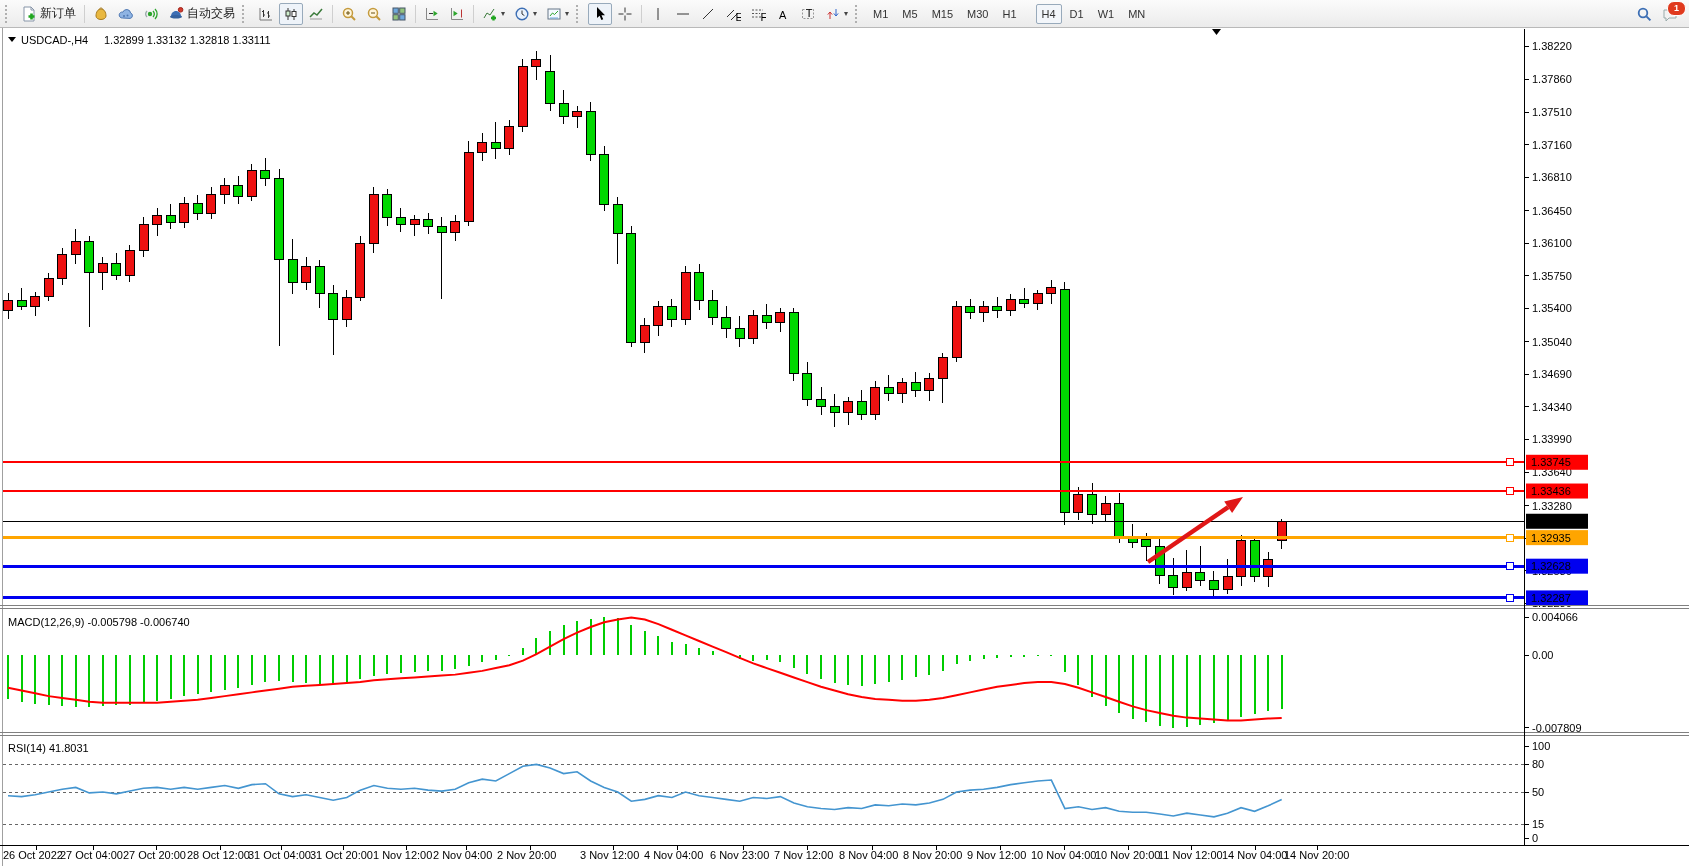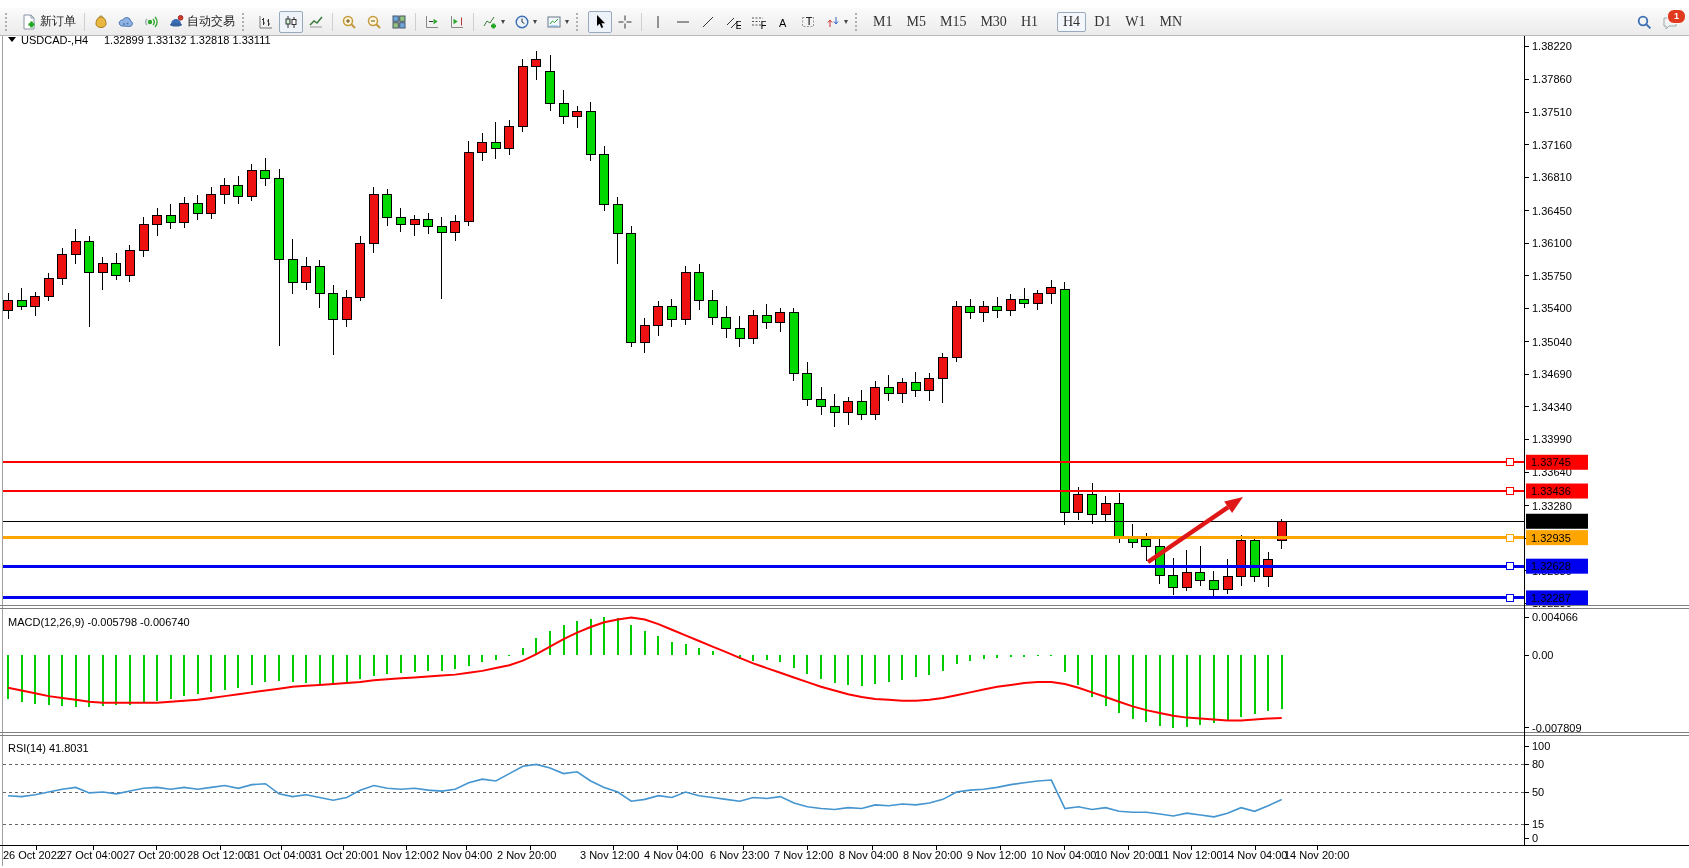--- a/index.html
+++ b/index.html
@@ -3,34 +3,34 @@
 <meta charset="utf-8">
 <style>
   html,body{margin:0;padding:0;}
   body{width:1689px;height:868px;overflow:hidden;background:#fff;
        font-family:"Liberation Sans",sans-serif;-webkit-font-smoothing:antialiased;}
   .app{position:relative;width:1689px;height:868px;background:#fff;}
   svg#chart{position:absolute;left:0;top:0;z-index:1;}
   svg text{font-family:"Liberation Sans",sans-serif;font-size:11px;fill:#000;}
 
   
-  .toolbar{position:absolute;left:0;top:8px;right:0;height:27px;z-index:5;
+  .toolbar{position:absolute;left:0;top:0;right:0;height:27px;z-index:5;
     display:flex;align-items:center;padding:0 3px;gap:1px;
     background:linear-gradient(#fbfbfb,#ebebeb);border-bottom:1px solid #b9b9b9;}
   .tb-btn{height:22px;min-width:24px;display:flex;align-items:center;justify-content:center;
     gap:3px;padding:0 3px;border:1px solid transparent;border-radius:2px;
     font-size:12px;color:#222;box-sizing:border-box;cursor:default;}
   .tb-btn.pressed{border-color:#98aabb;background:#eef3f9;}
   .tb-label{font-size:12px;color:#222;white-space:nowrap;}
   .grip{width:6px;height:18px;border-left:2px dotted #b0b0b0;margin:0 3px 0 2px;}
   .sep{width:1px;height:18px;background:#cfcfcf;margin:0 3px;}
   .caret{font-size:8px;color:#444;line-height:8px;}
   .icon16{width:16px;height:16px;display:block;}
   .tf-btn{height:20px;padding:0 5px;display:flex;align-items:center;border:1px solid transparent;
-    border-radius:2px;font-size:14px;color:#333;box-sizing:border-box;font-family:Liberation Serif, serif;}
+    border-radius:2px;font-size:11px;color:#333;box-sizing:border-box;}
   .tf-btn.pressed{border-color:#98aabb;background:#f3f6fa;margin-left:11px;}
   .right-tools{margin-left:auto;display:flex;align-items:center;gap:6px;padding-right:4px;}
   .chat-wrap{position:relative;width:20px;height:20px;}
   .badge{position:absolute;right:-4px;top:-3px;min-width:13px;height:13px;border-radius:7px;
     background:#e03a1e;color:#fff;font-size:9px;font-weight:bold;display:flex;
     align-items:center;justify-content:center;padding:0 2px;border:1px solid #fff;}
 </style>
 </head>
 <body>
 

